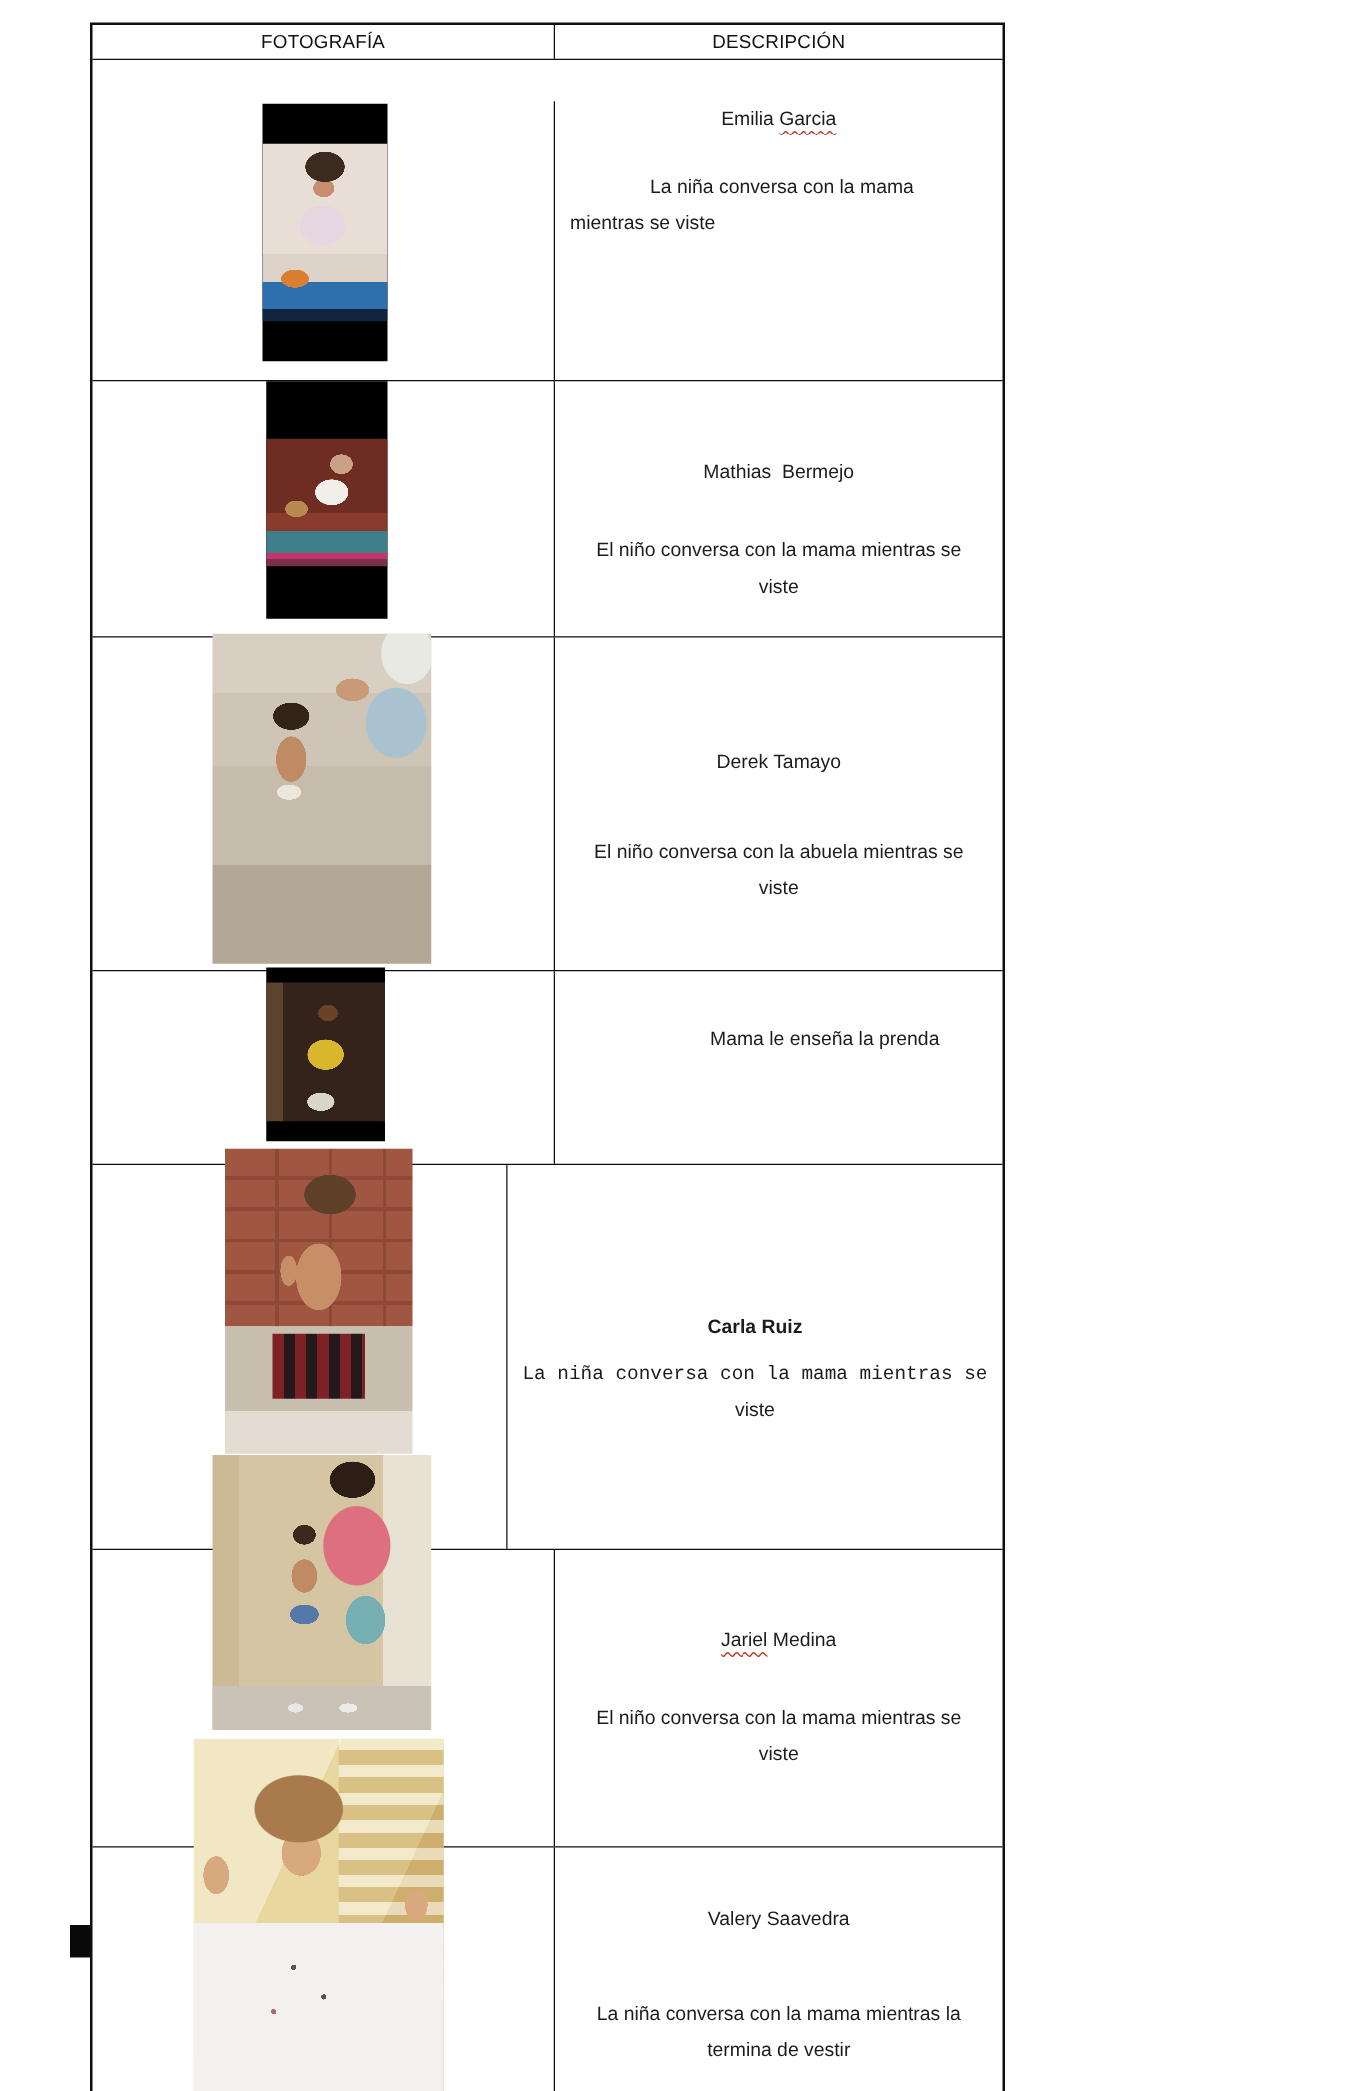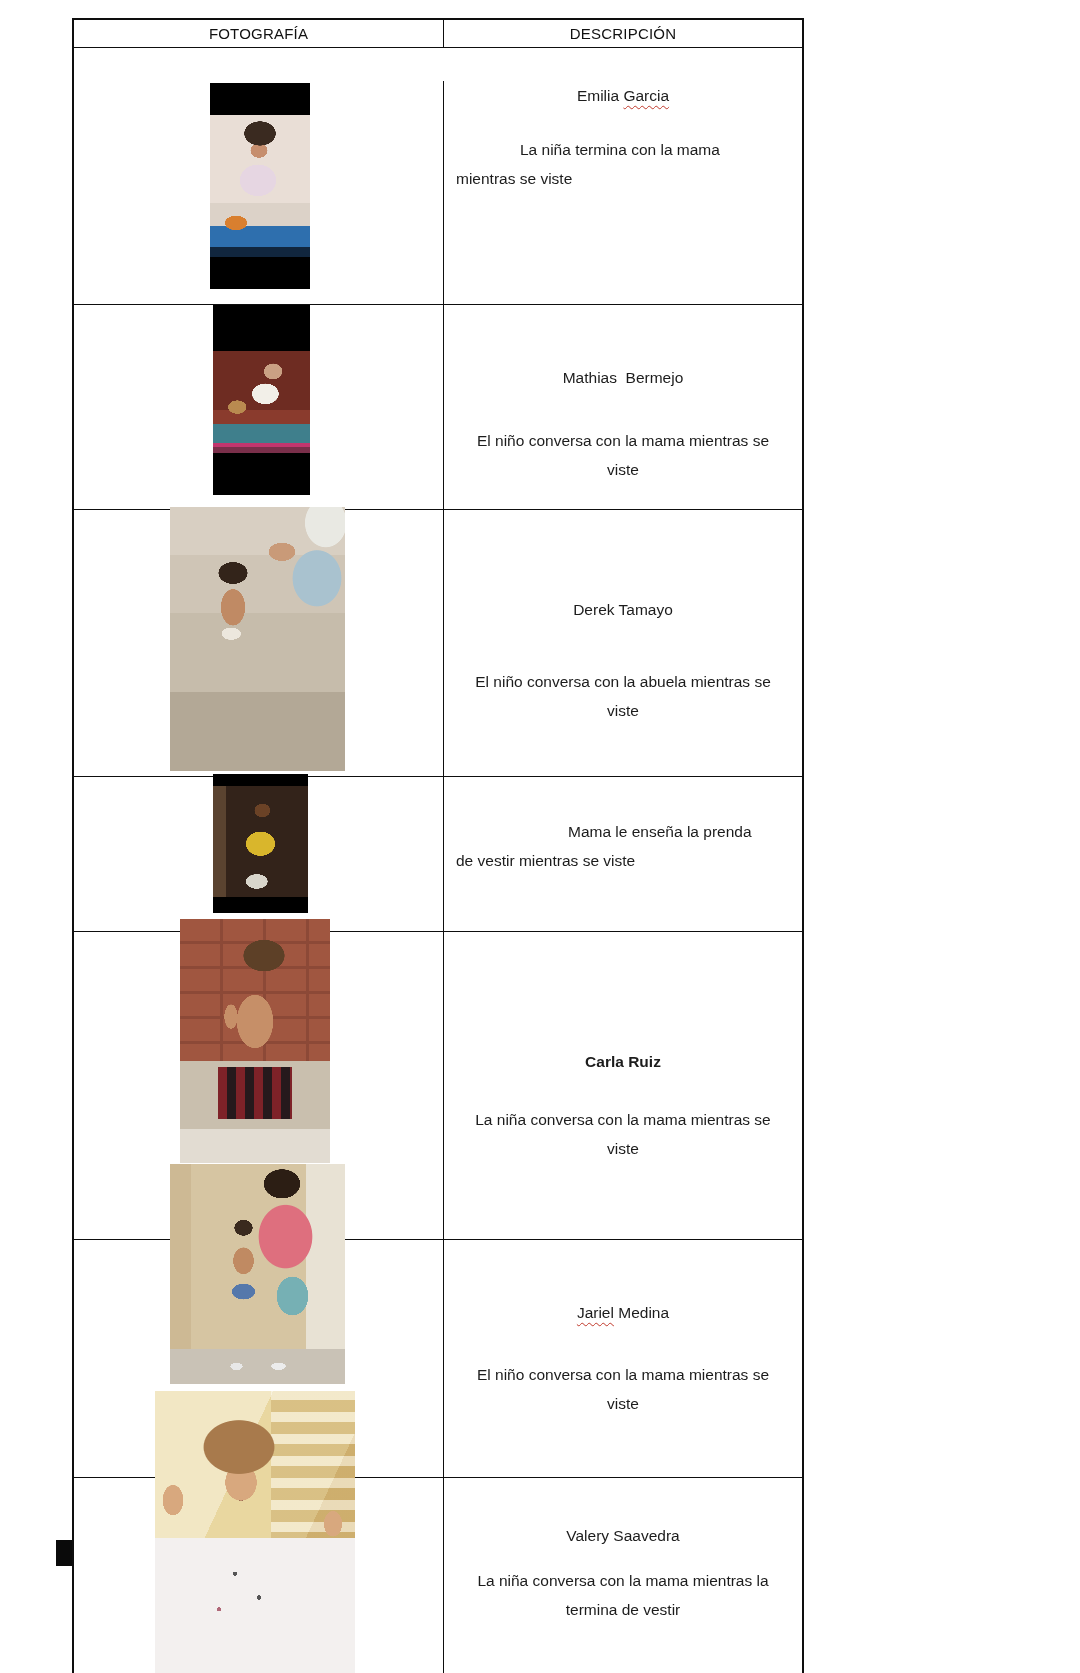--- a/index.html
+++ b/index.html
@@ -27,23 +27,23 @@
   .name { text-align:center; font-size:15.5px; line-height:22px; white-space:pre; }
   .nsq { text-decoration-line:underline; text-decoration-style:wavy;
          text-decoration-color:#c0392b; text-decoration-thickness:1px;
          text-underline-offset:4px; }
   .dl { font-size:15.5px; line-height:29px; white-space:nowrap; }
   .centered .dl { text-align:center; }
   .r1 .name { padding-top:4px; }  .r1 .l1 { margin-top:28px; padding-left:64px; }
   .r2 .name { padding-top:62px; } .r2 .l1 { margin-top:37px; }
   .r3 .name { padding-top:89px; } .r3 .l1 { margin-top:46px; }
   .r4 .name { padding-top:38px; } .r4 .l1 { margin-top:40px; padding-left:112px; }
-  .r5 .name { padding-top:119px;font-weight:bold;} .r5 .l1 { margin-top:32px; }
+  .r5 .name { padding-top:119px;font-weight:bold;} .r5 .l1 { margin-top:12px;font-family:Liberation Mono, monospace; }
   .r6 .name { padding-top:62px; } .r6 .l1 { margin-top:36px; }
-  .r7 .name { padding-top:47px; } .r7 .l1 { margin-top:19px; }
+  .r7 .name { padding-top:47px; } .r7 .l1 { margin-top:50px; }
   .r8 .name { padding-top:2px; }
 
   .photo { position:absolute; z-index:3; overflow:hidden; }
   .photo::before, .photo::after { content:""; position:absolute; }
 
   
   .p1 { left:136px; top:2px; width:100px; height:206px; background:#000; }
   .p1::before { left:0; right:0; top:32px; bottom:32px;
     background-image:
       radial-gradient(26px 20px at 50% 13%, #3a2a20 60%, rgba(0,0,0,0) 61%),
@@ -150,21 +150,21 @@
       <div class="cell-photo hcell">FOTOGRAFÍA</div>
       <div class="cell-desc hcell">DESCRIPCIÓN</div>
     </div>
 
     <div class="trow r1">
       <div class="cell-photo">
         <div class="photo p1"></div>
       </div>
       <div class="cell-desc">
         <div class="name"><span>Emilia </span><span class="nsq">Garcia</span><span></span></div>
-        <div class="dl l1">La niña termina con la mama</div>
+        <div class="dl l1">La niña conversa con la mama</div>
         <div class="dl l2">mientras se viste</div>
       </div>
     </div>
 
     <div class="trow r2 centered">
       <div class="cell-photo">
         <div class="photo p2"></div>
       </div>
       <div class="cell-desc">
         <div class="name">Mathias  Bermejo</div>
@@ -183,21 +183,20 @@
         <div class="dl l2">viste</div>
       </div>
     </div>
 
     <div class="trow r4">
       <div class="cell-photo">
         <div class="photo p4"></div>
       </div>
       <div class="cell-desc">
         <div class="dl l1">Mama le enseña la prenda</div>
-        <div class="dl l2">de vestir mientras se viste</div>
       </div>
     </div>
 
     <div class="trow r5 centered">
       <div class="cell-photo">
         <div class="photo p5"></div>
       </div>
       <div class="cell-desc">
         <div class="name">Carla Ruiz</div>
         <div class="dl l1">La niña conversa con la mama mientras se</div>

